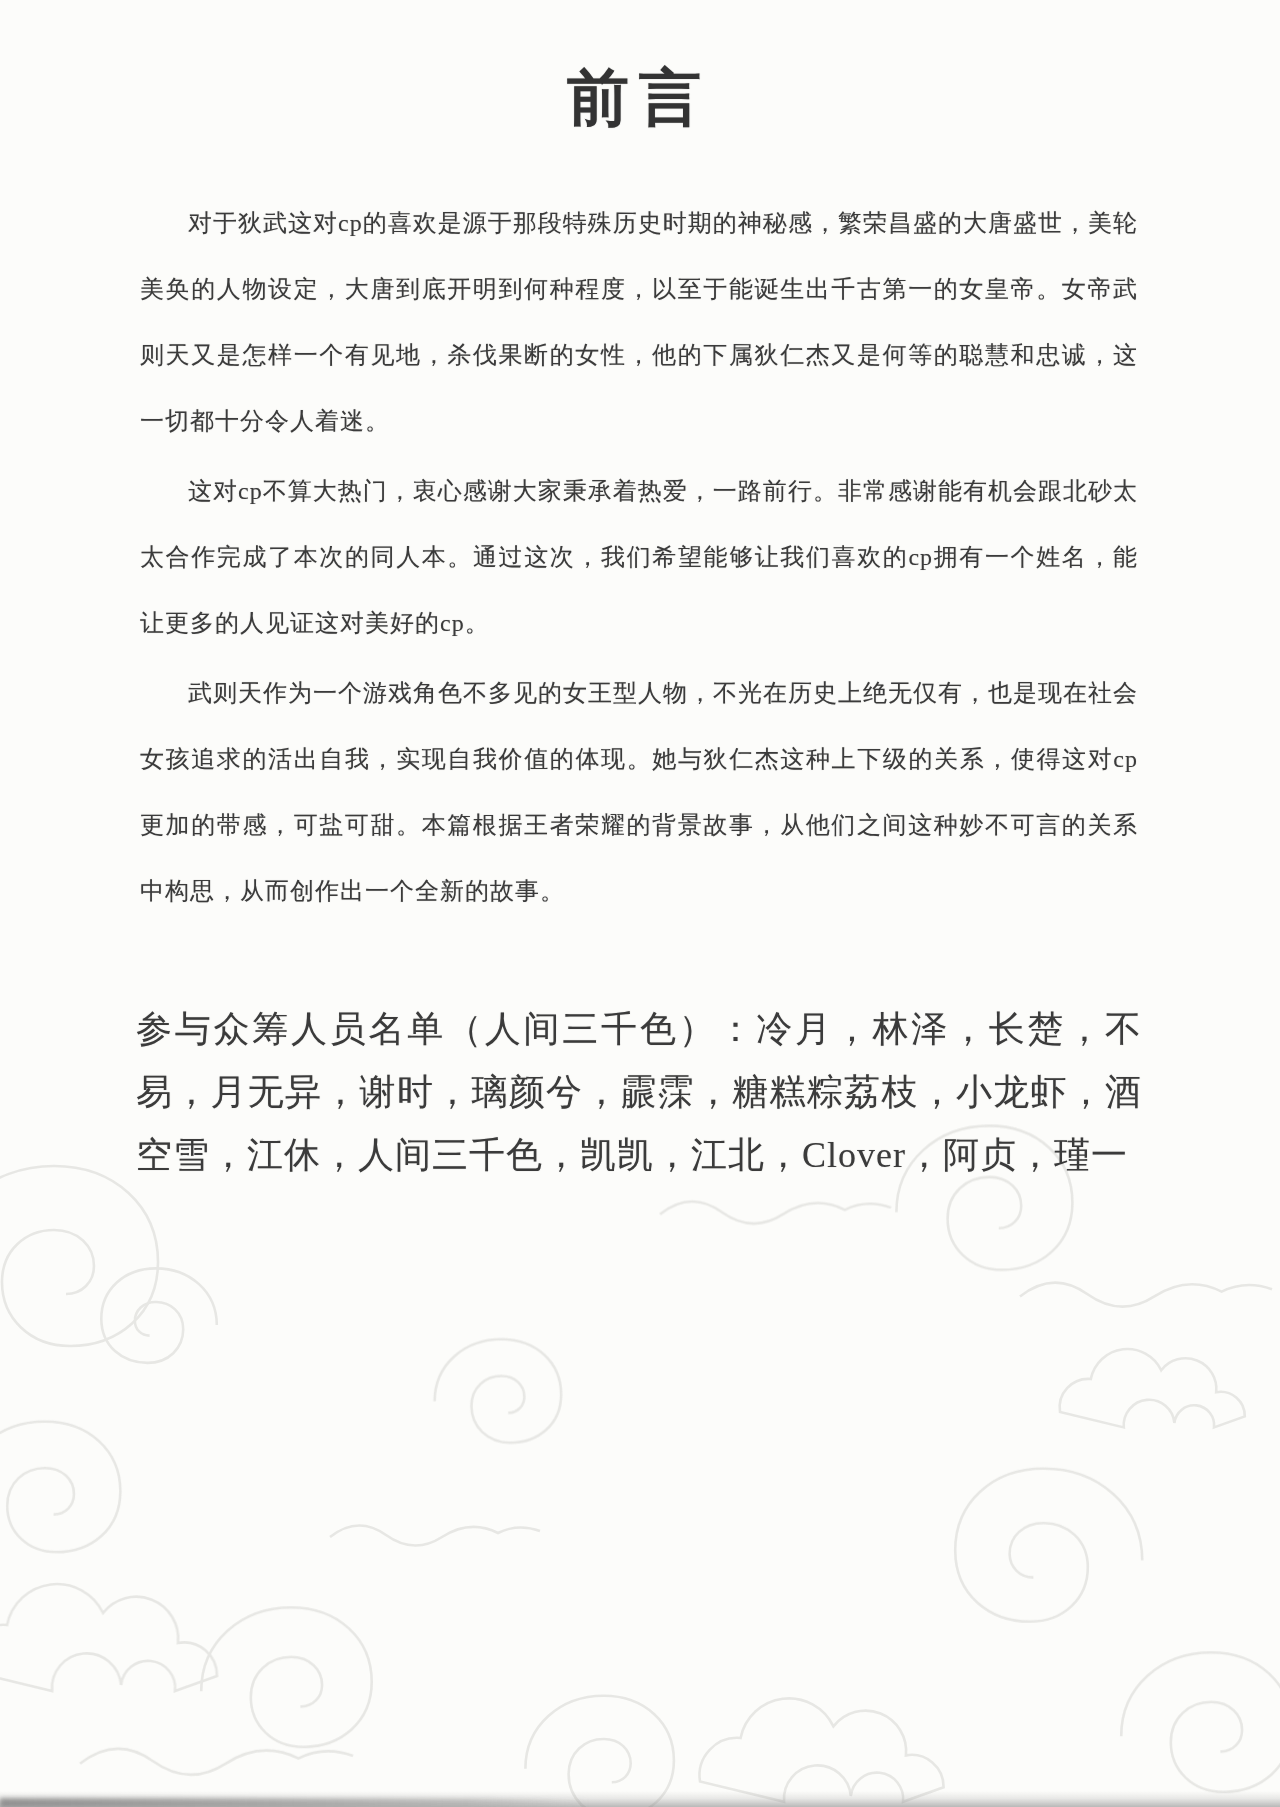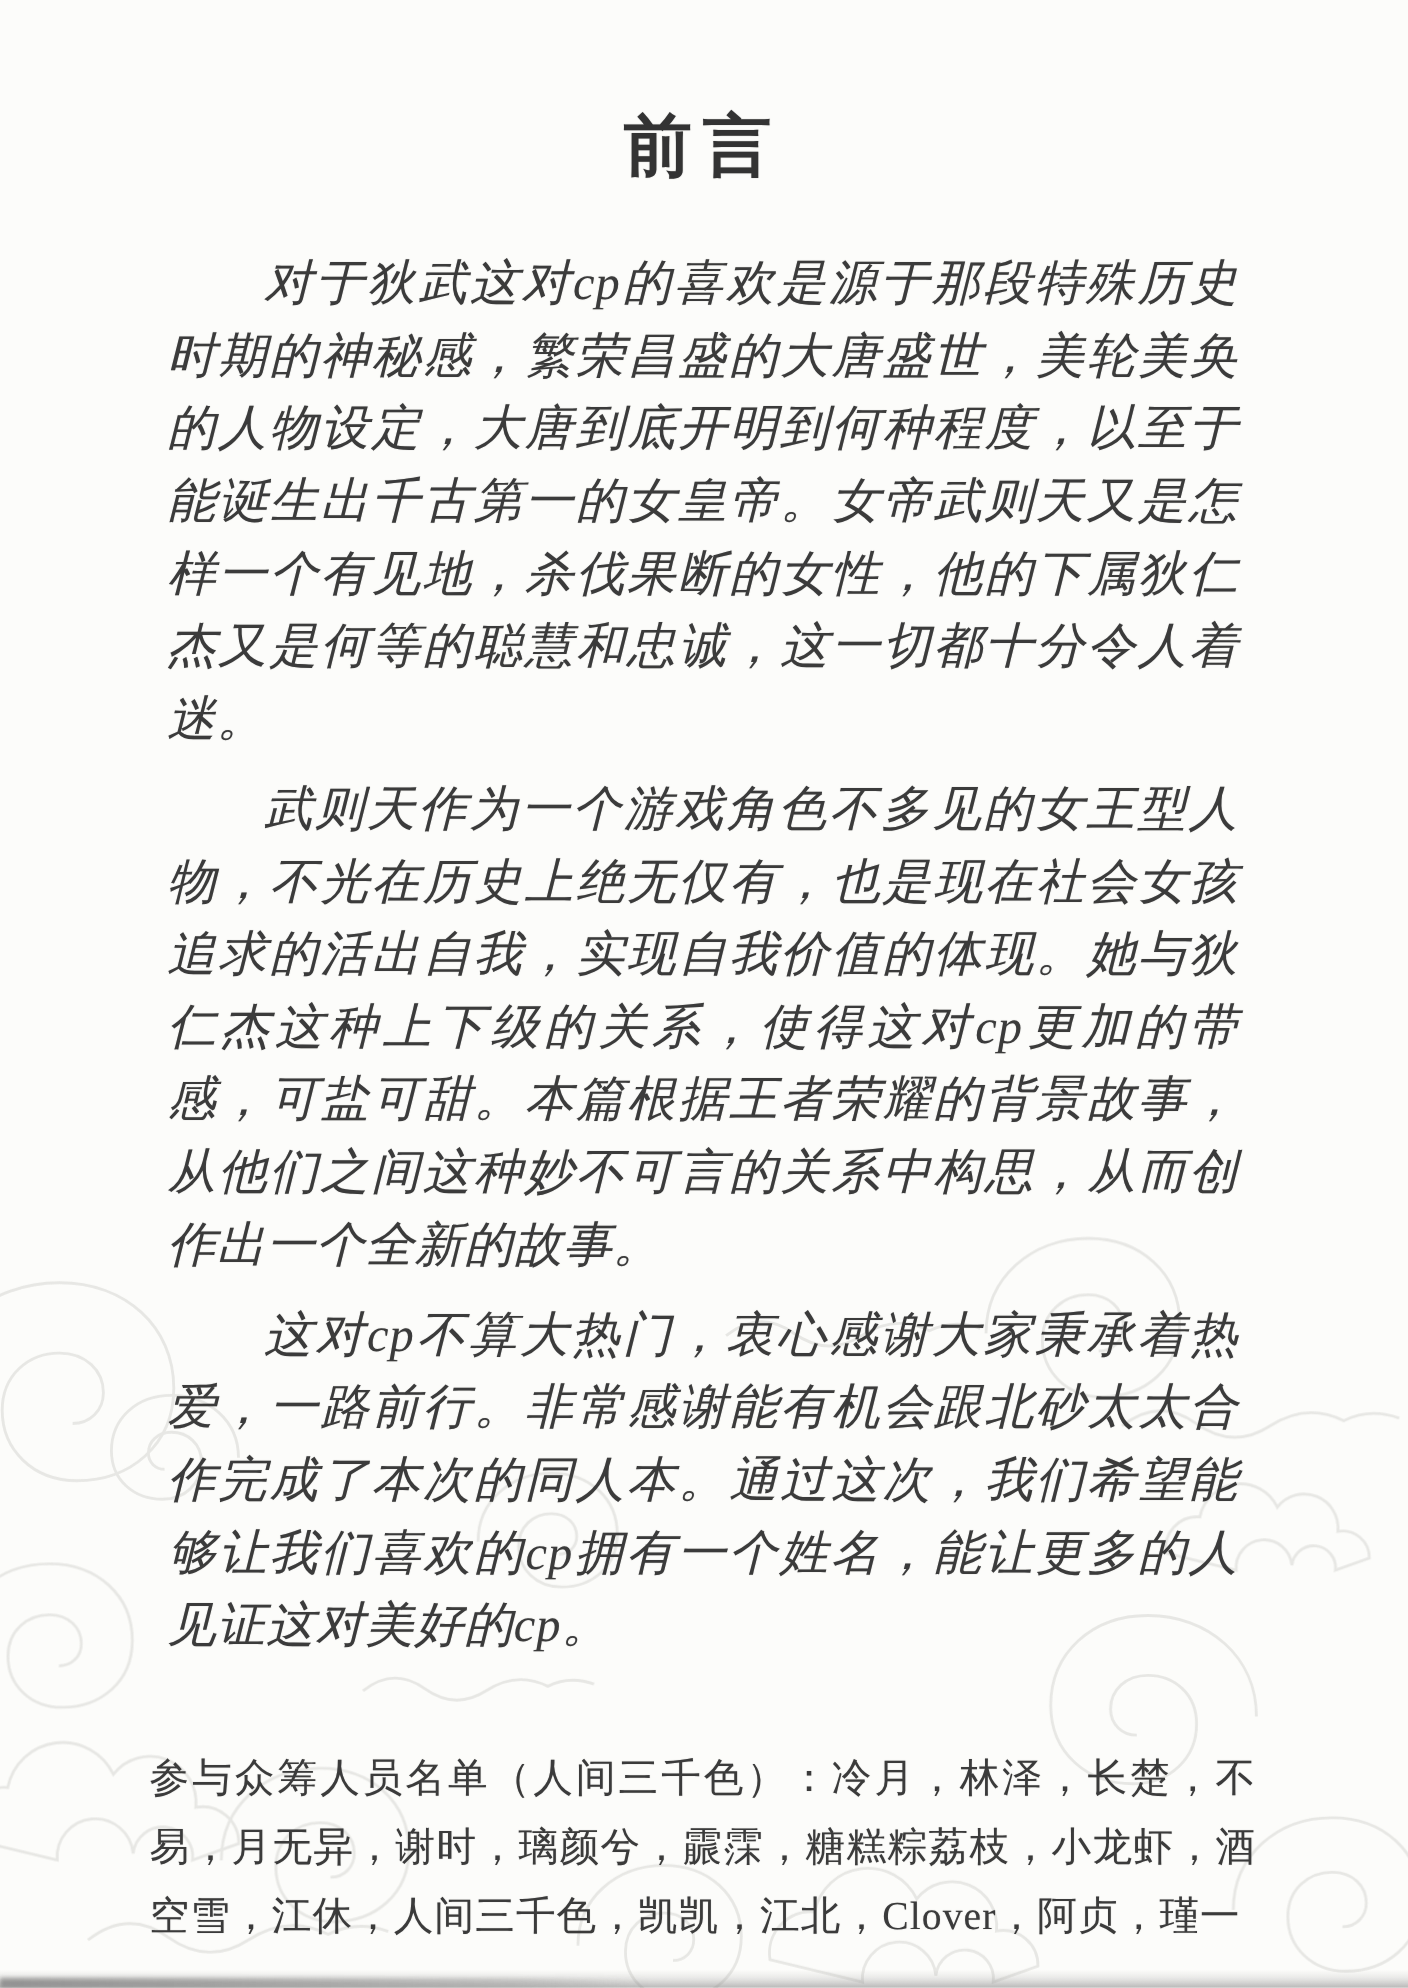--- a/index.html
+++ b/index.html
@@ -19,40 +19,39 @@
     width: 1280px; height: 712px;
     pointer-events: none;
   }
   .content {
     position: relative;
     z-index: 2;
     padding: 0 138px 0 136px;
   }
   .doc-title {
     margin: 0;
-    padding-top: 91px;
+    padding-top: 56px;
     text-align: center;
     font-size: 62px;
     font-weight: 700;
     letter-spacing: 10px;
     color: #333333;
     text-shadow: 0 0 1px rgba(50,50,50,.45);
   }
   .body-text {
     margin-top: 50px;
   }
   .body-text p {
-    margin: 16px;
-    font-size: 44px;
+    margin: 4px;
+    font-size: 24px;
     line-height: 66px;
     text-align: justify;
     text-indent: 2em;
     letter-spacing: 1px;
     text-shadow: 0 0 1px rgba(55,55,55,.35);
-    font-style: italic;
   }
   .credits {
     margin: 74px 0 0 0;
     font-size: 36px;
     line-height: 63px;
     text-align: justify;
     letter-spacing: 1px;
     text-shadow: 0 0 1px rgba(55,55,55,.35);
   }
   .bottom-edge {
@@ -101,22 +100,22 @@
       <use href="#c2" transform="translate(1060,240) scale(1.1)"></use>
     </g>
   </svg>
 
   <div class="content">
 
     <h1 class="doc-title">前言</h1>
 
     <div class="body-text">
       <p>对于狄武这对cp的喜欢是源于那段特殊历史时期的神秘感，繁荣昌盛的大唐盛世，美轮美奂的人物设定，大唐到底开明到何种程度，以至于能诞生出千古第一的女皇帝。女帝武则天又是怎样一个有见地，杀伐果断的女性，他的下属狄仁杰又是何等的聪慧和忠诚，这一切都十分令人着迷。</p>
+      <p>这对cp不算大热门，衷心感谢大家秉承着热爱，一路前行。非常感谢能有机会跟北砂太太合作完成了本次的同人本。通过这次，我们希望能够让我们喜欢的cp拥有一个姓名，能让更多的人见证这对美好的cp。</p>
       <p>武则天作为一个游戏角色不多见的女王型人物，不光在历史上绝无仅有，也是现在社会女孩追求的活出自我，实现自我价值的体现。她与狄仁杰这种上下级的关系，使得这对cp更加的带感，可盐可甜。本篇根据王者荣耀的背景故事，从他们之间这种妙不可言的关系中构思，从而创作出一个全新的故事。</p>
-      <p>这对cp不算大热门，衷心感谢大家秉承着热爱，一路前行。非常感谢能有机会跟北砂太太合作完成了本次的同人本。通过这次，我们希望能够让我们喜欢的cp拥有一个姓名，能让更多的人见证这对美好的cp。</p>
     </div>
 
     <p class="credits">参与众筹人员名单（人间三千色）：冷月，林泽，长楚，不易，月无异，谢时，璃颜兮，霢霂，糖糕粽荔枝，小龙虾，酒空雪，江休，人间三千色，凯凯，江北，Clover，阿贞，瑾一</p>
 
   </div>
 
   <div class="bottom-edge"></div>
   <div class="bottom-edge-dark"></div>
 
 </div>

